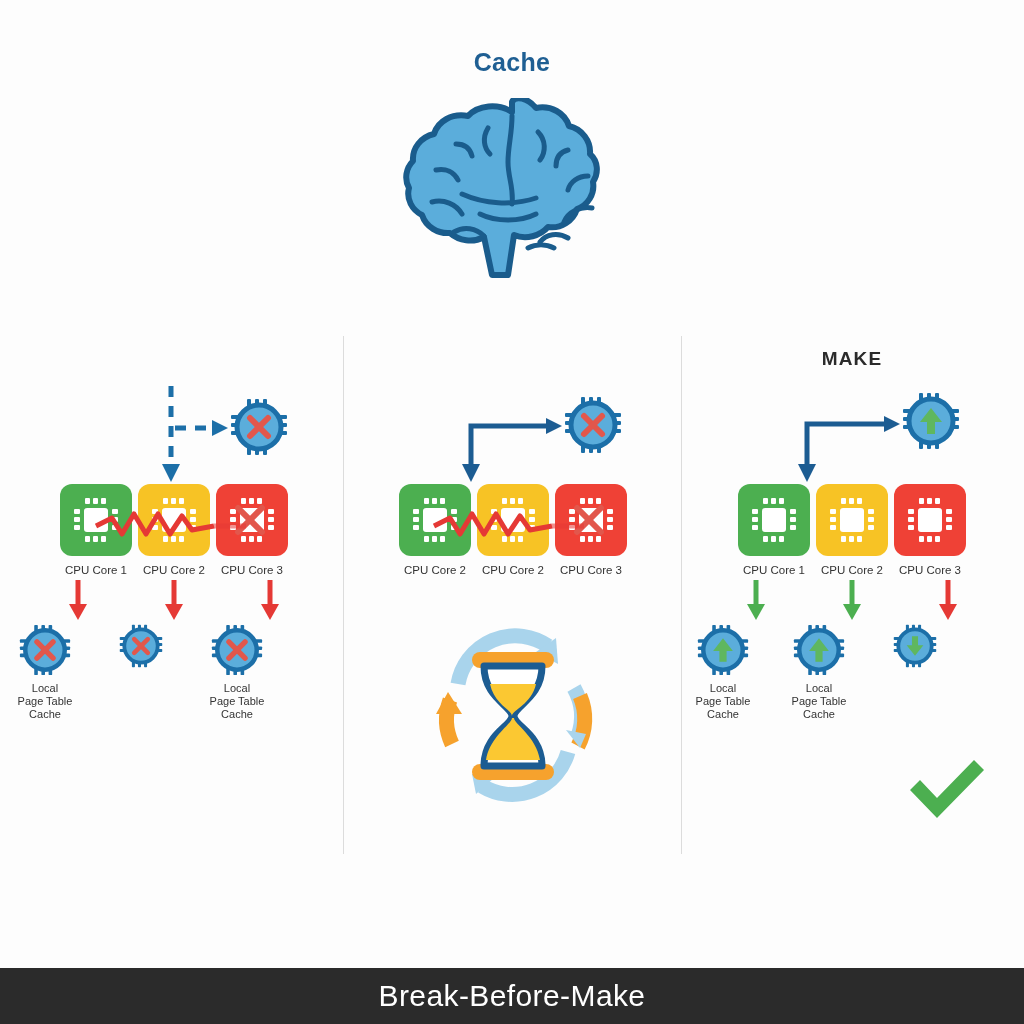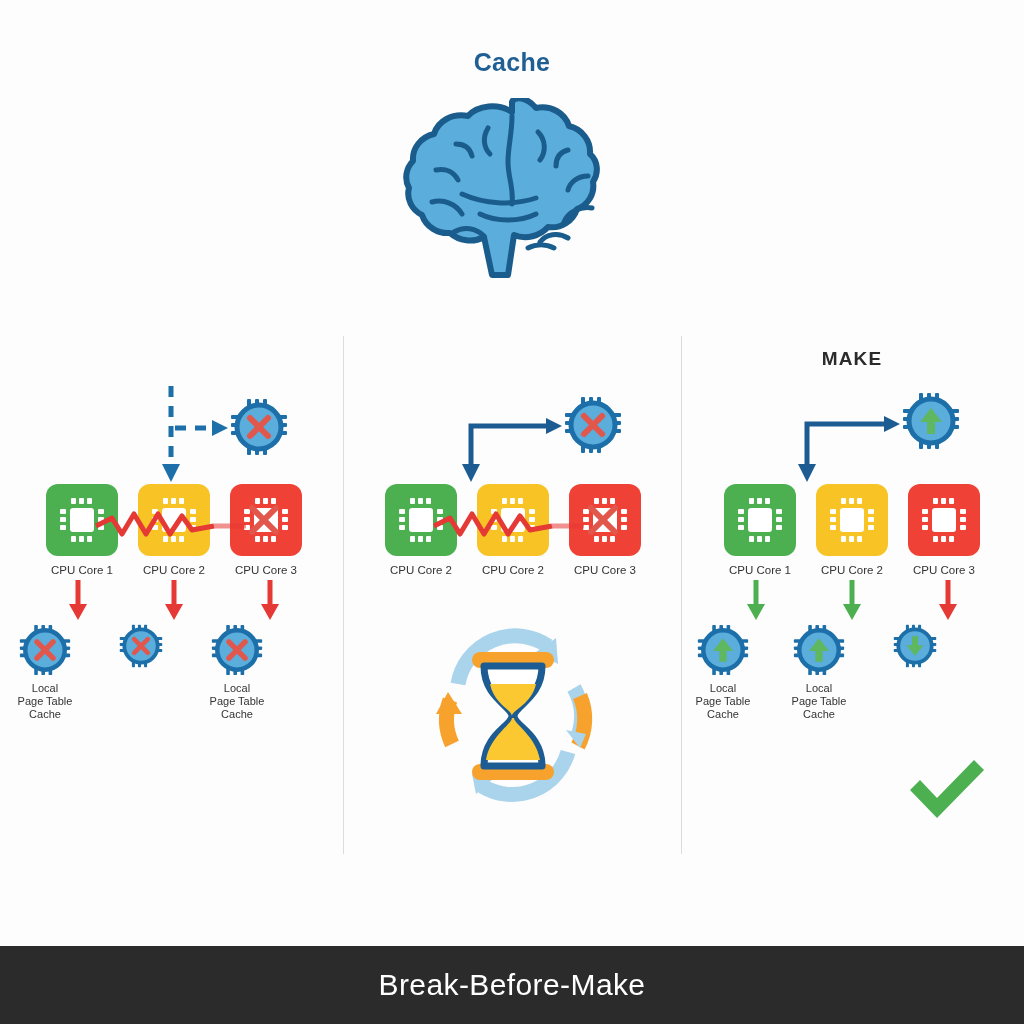--- a/index.html
+++ b/index.html
@@ -46,21 +46,21 @@
   }
 
   
   .uparea{position:absolute;top:46px;left:0;width:100%;height:110px;}
 
   .chip-badge{position:absolute;width:58px;height:58px;}
 
   
   .core-row{
     position:absolute;top:148px;left:0;width:100%;
-    display:flex;justify-content:center;gap:18px;
+    display:flex;justify-content:center;gap:4px;
   }
   .core-cell{width:74px;display:flex;flex-direction:column;align-items:center;}
   .core-tile{
     width:72px;height:72px;border-radius:12px;
     position:relative;
     display:flex;align-items:center;justify-content:center;
   }
   .core-tile.green{background:#4CAF50;}
   .core-tile.yellow{background:#F7C325;}
   .core-tile.red{background:#EF4136;}
@@ -90,21 +90,21 @@
   .hourglass{
     position:absolute;left:50%;transform:translateX(-50%);
     top:290px;width:170px;height:180px;
   }
 
   
   .checkmark{position:absolute;right:28px;bottom:34px;width:86px;height:70px;}
 
   
   .footer{
-    position:absolute;left:0;right:0;bottom:0;height:78px;
+    position:absolute;left:0;right:0;bottom:0;height:56px;
     background:#2b2b2b;display:flex;align-items:center;justify-content:center;
   }
   .footer-text{color:#fff;font-size:30px;letter-spacing:.4px;}
 </style>
 </head>
 <body>
 
 <div class="canvas">
 
   <div class="system-title">Cache</div>

